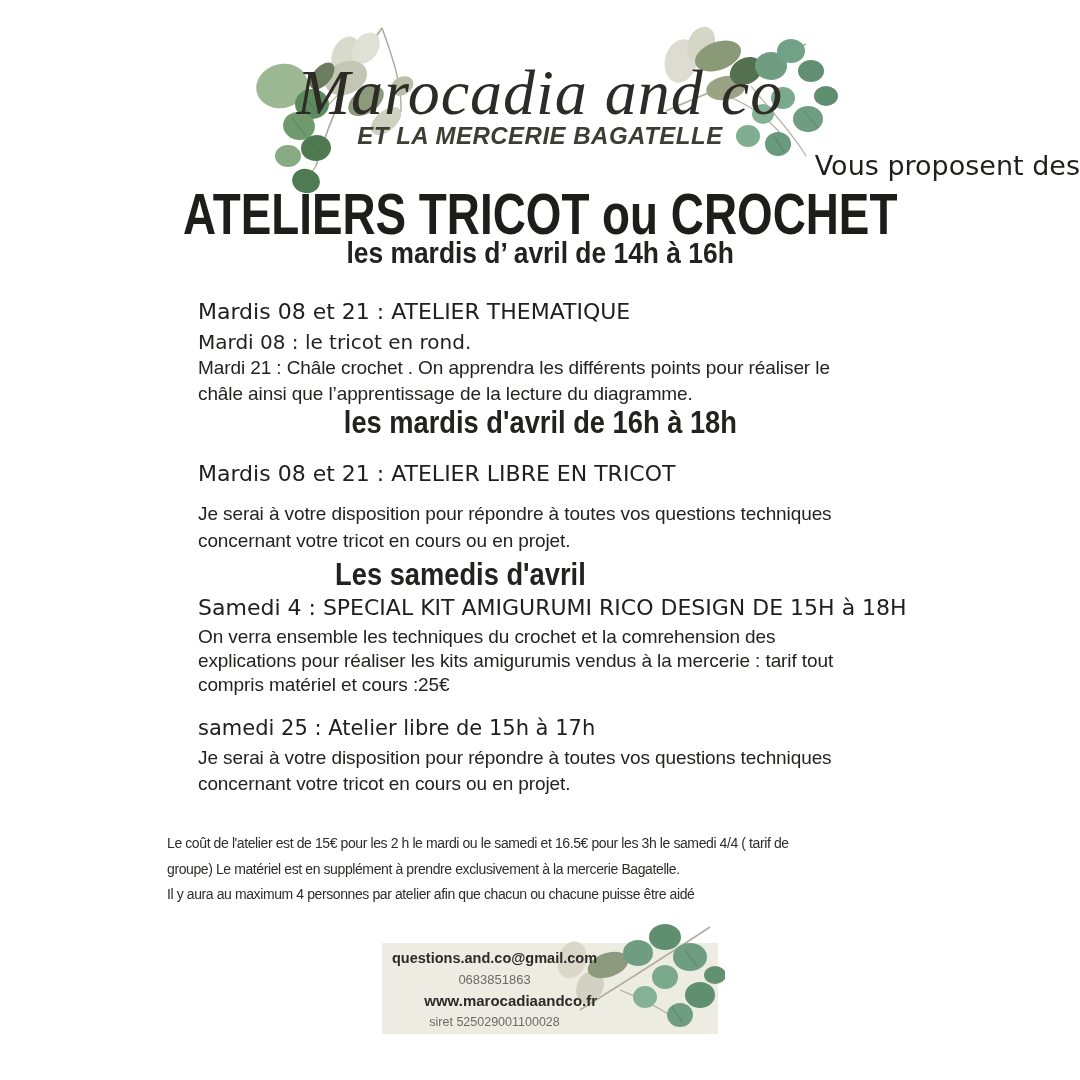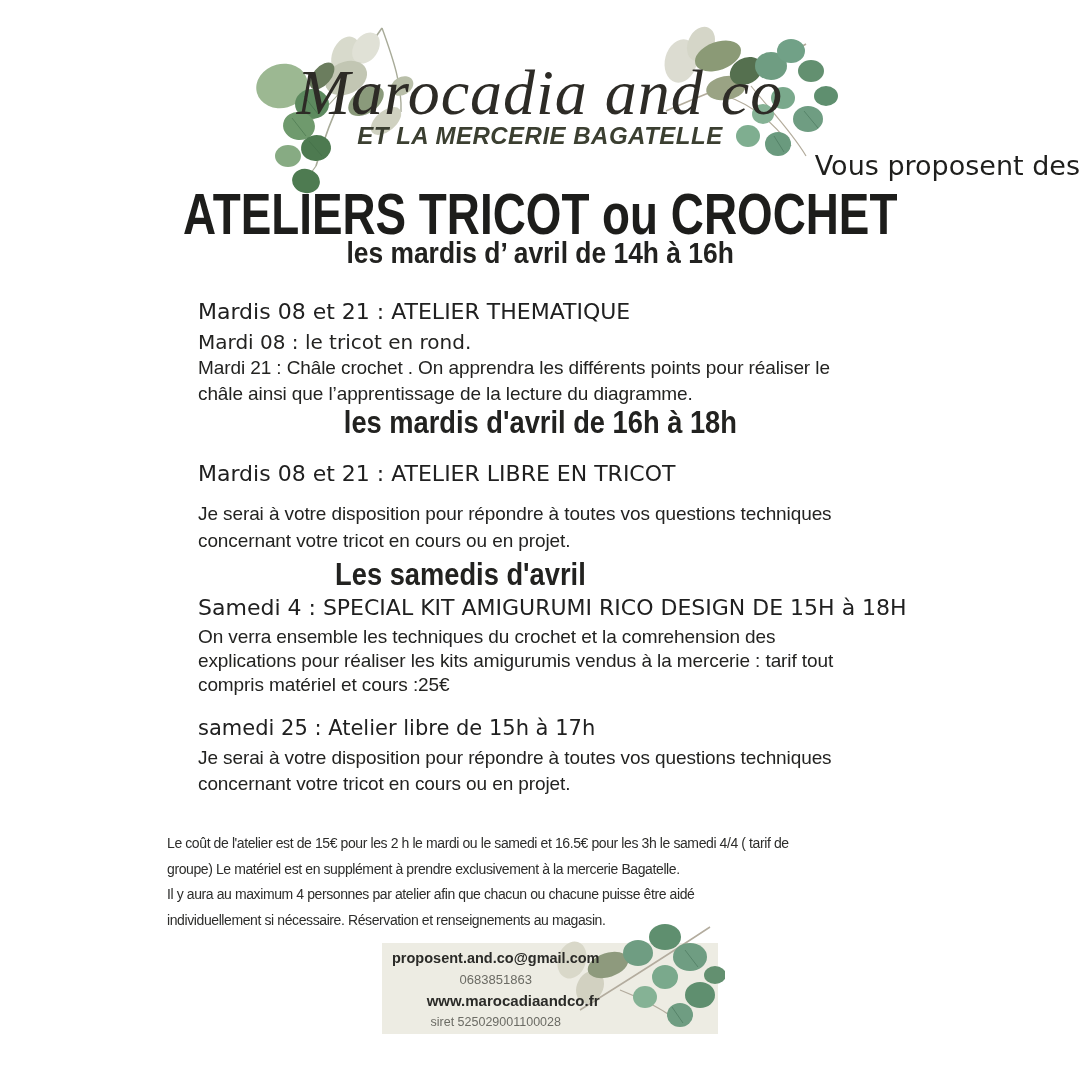--- a/index.html
+++ b/index.html
@@ -129,21 +129,20 @@
 <div class="leftcol body-line" style="top:674px;">compris matériel et cours :25€</div>
 
 <div class="leftcol sec-h-sm" style="top:716px;">samedi 25 : Atelier libre de 15h à 17h</div>
 <div class="leftcol body-line" style="top:747px;">Je serai à votre disposition pour répondre à toutes vos questions techniques</div>
 <div class="leftcol body-line" style="top:773px;">concernant votre tricot en cours ou en projet.</div>
 
 <div class="abs" style="left:167px;top:831px;white-space:nowrap;">
   <div class="footnote-line">Le coût de l'atelier est de 15€ pour les 2 h le mardi ou le samedi et 16.5€ pour les 3h le samedi 4/4 ( tarif de</div>
   <div class="footnote-line">groupe) Le matériel est en supplément à prendre exclusivement à la mercerie Bagatelle.</div>
   <div class="footnote-line">Il y aura au maximum 4 personnes par atelier afin que chacun ou chacune puisse être aidé</div>
-  <div class="footnote-line">individuellement si nécessaire. Réservation et renseignements au magasin.</div>
 </div>
 
 <div class="contact-box"></div>
 
 <svg class="leafsvg" style="left:550px;top:915px;" width="175" height="122" viewBox="0 0 175 122">
   <path d="M30,95 C70,70 110,45 160,12" stroke="#b3ac9e" fill="none" stroke-width="1.5"></path>
   <path d="M70,75 C95,85 115,95 130,108" stroke="#b3ac9e" fill="none" stroke-width="1.2"></path>
   <ellipse cx="22" cy="45" rx="14" ry="19" fill="#d9d8c9" transform="rotate(18 22 45)"></ellipse>
   <ellipse cx="40" cy="72" rx="13" ry="17" fill="#d2d1c1" transform="rotate(28 40 72)"></ellipse>
   <ellipse cx="58" cy="50" rx="21" ry="12" fill="#8e9a7d" transform="rotate(-18 58 50)"></ellipse>
@@ -153,17 +152,17 @@
   <ellipse cx="115" cy="62" rx="13" ry="12" fill="#7aa98c"></ellipse>
   <ellipse cx="165" cy="60" rx="11" ry="9" fill="#639070"></ellipse>
   <ellipse cx="150" cy="80" rx="15" ry="13" fill="#5f8f6f"></ellipse>
   <ellipse cx="95" cy="82" rx="12" ry="11" fill="#85b295"></ellipse>
   <ellipse cx="130" cy="100" rx="13" ry="12" fill="#6f9d82"></ellipse>
   <path d="M135,35 L148,52" stroke="#3f6b52" stroke-width="1" opacity=".5"></path>
   <path d="M122,92 L133,108" stroke="#3f6b52" stroke-width="1" opacity=".5"></path>
 </svg>
 
 <div class="contact-text">
-  <div class="c-bold">proposent.and.co@gmail.com</div>
+  <div class="c-bold">questions.and.co@gmail.com</div>
   <div class="c-light" style="margin-top:6px;">0683851863</div>
   <div class="c-bold" style="margin-top:5px;font-size:15px;text-align:right;">www.marocadiaandco.fr</div>
   <div class="c-light" style="margin-top:6px;font-size:12.5px;">siret 525029001100028</div>
 </div>
 
 </body></html>

